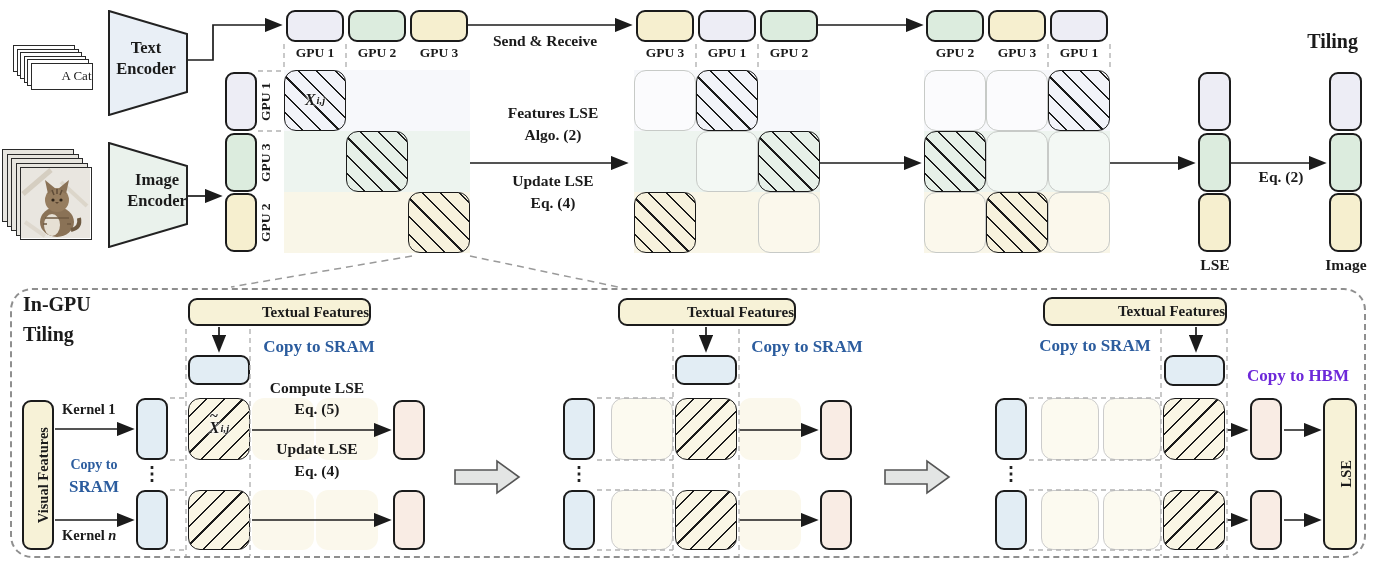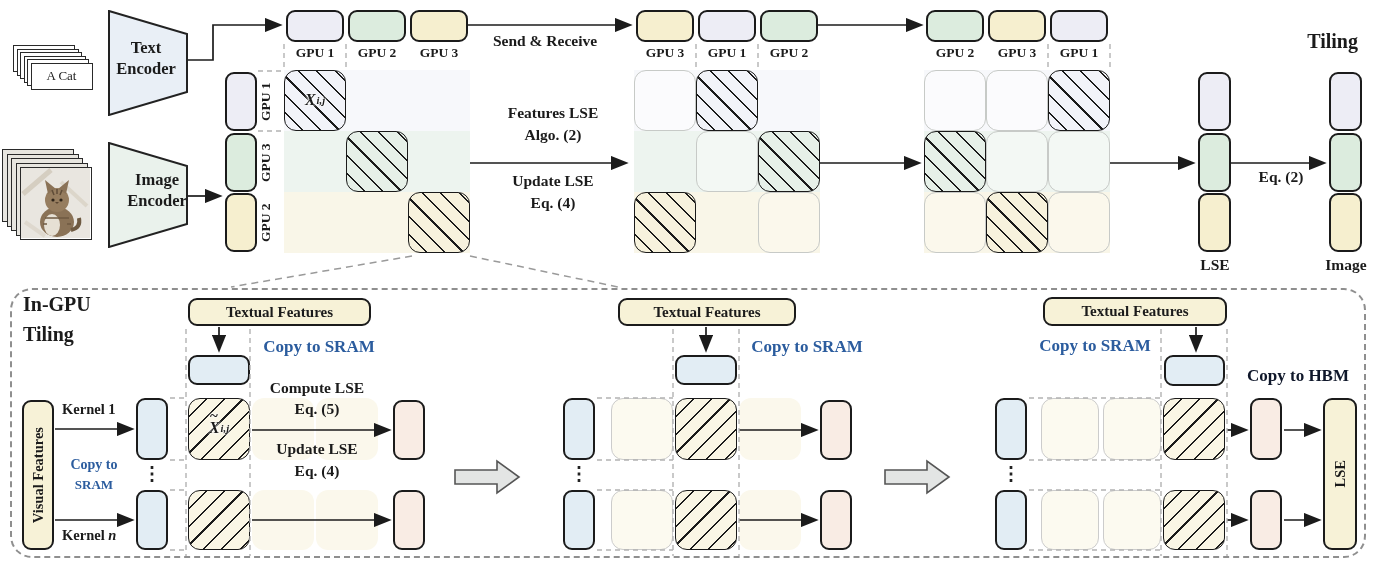--- a/index.html
+++ b/index.html
@@ -8,23 +8,23 @@
 
   .bx{position:absolute;box-sizing:border-box;border:2px solid #1b1b1b;border-radius:9px;}
   .lav{background:#ededf5;} .grn{background:#dcecde;} .yel{background:#f6efcf;}
   .yel2{background:#f7f2d7;} .blu{background:#e2edf4;} .pch{background:#f9ece4;}
 
   .lbl{position:absolute;font-weight:bold;z-index:6;line-height:1.05;}
   .ctr{text-align:center;} .rgt{text-align:right;}
   .gpulbl{font-size:13.5px;}
   .big{font-size:20px;}
   .mid{font-size:15.5px;}
-  .blue{color:#2b5c9e;} .red{color:#0f172a;}
-
-  .vflex{display:flex;align-items:center;justify-content:center;}
+  .blue{color:#2b5c9e;} .red{color:#6d28d9;}
+
+  .vflex{display:flex;align-items:center;justify-content:flex-end;}
   .vtext{writing-mode:vertical-rl;transform:rotate(180deg);font-weight:bold;font-size:14.5px;white-space:nowrap;}
   .vlab{position:absolute;display:flex;align-items:center;justify-content:center;
         writing-mode:vertical-rl;transform:rotate(180deg);font-weight:bold;font-size:13.5px;z-index:6;}
 
   
   .mwrap{position:absolute;width:186px;height:183px;}
   .band{position:absolute;left:0;width:186px;height:61px;}
   .band.r0{background:#f7f8fb;} .band.r1{background:#edf4ef;} .band.r2{background:#f9f6e8;}
   .mcell{position:absolute;box-sizing:border-box;border-radius:12px;}
   .mcell.hat{border:1.9px solid #1b1b1b;
@@ -213,21 +213,21 @@
 
   <div class="lbl big" style="left:23px;top:294px;">In-GPU</div>
   <div class="lbl big" style="left:23px;top:324px;">Tiling</div>
 
   <div class="bx yel2 vflex" style="left:22px;top:400px;width:32px;height:150px;">
     <span class="vtext">Visual Features</span>
   </div>
   <div class="lbl" style="left:62px;top:402px;width:80px;font-size:14.5px;">Kernel 1</div>
   <div class="lbl" style="left:62px;top:528px;width:80px;font-size:14.5px;"><span>Kernel </span><i>n</i></div>
   <div class="lbl blue ctr" style="left:52px;top:458px;width:84px;font-size:14px;">Copy to</div>
-  <div class="lbl blue ctr" style="left:52px;top:478px;width:84px;font-size:13px;">SRAM</div>
+  <div class="lbl blue ctr" style="left:52px;top:478px;width:84px;font-size:17px;">SRAM</div>
 
   <div class="bx blu" style="left:136px;top:398px;width:32px;height:62px;"></div>
   <div class="bx blu" style="left:136px;top:490px;width:32px;height:60px;"></div>
   <div class="bx blu" style="left:563px;top:398px;width:32px;height:62px;"></div>
   <div class="bx blu" style="left:563px;top:490px;width:32px;height:60px;"></div>
   <div class="bx blu" style="left:995px;top:398px;width:32px;height:62px;"></div>
   <div class="bx blu" style="left:995px;top:490px;width:32px;height:60px;"></div>
 
   <div class="dots" style="left:142px;top:464px;width:20px;">⋮</div>
   <div class="dots" style="left:569px;top:464px;width:20px;">⋮</div>

